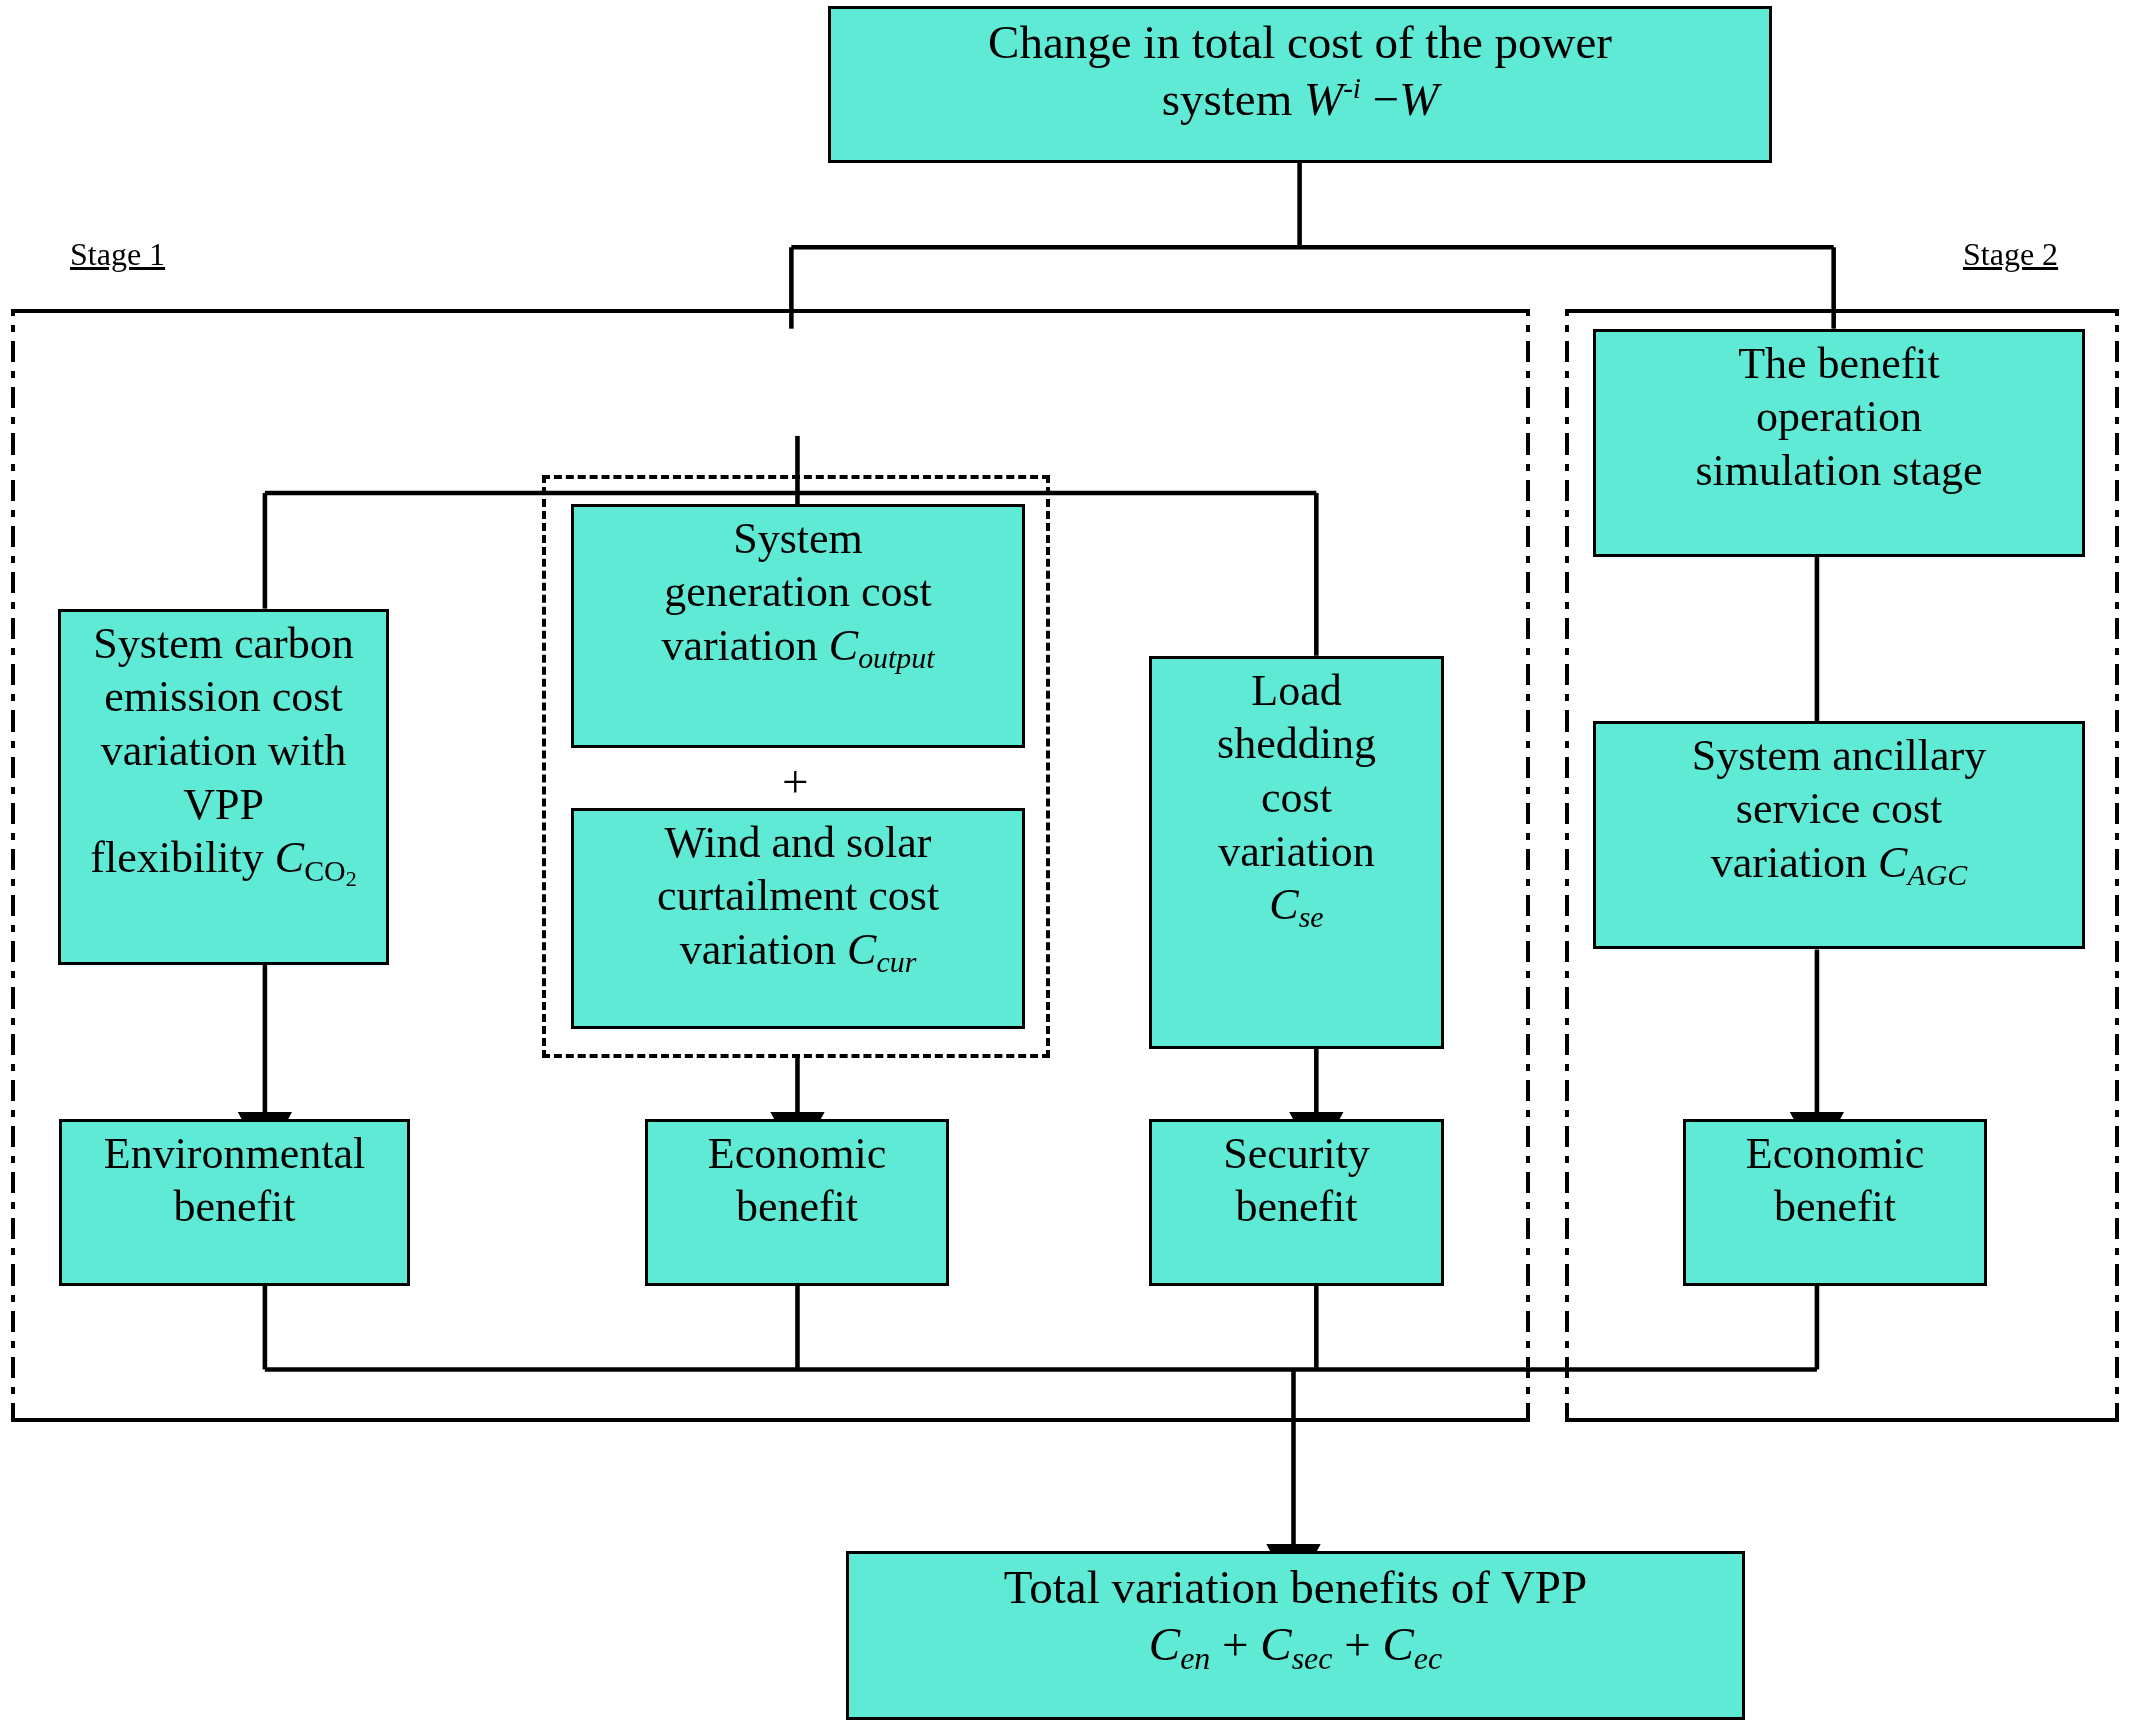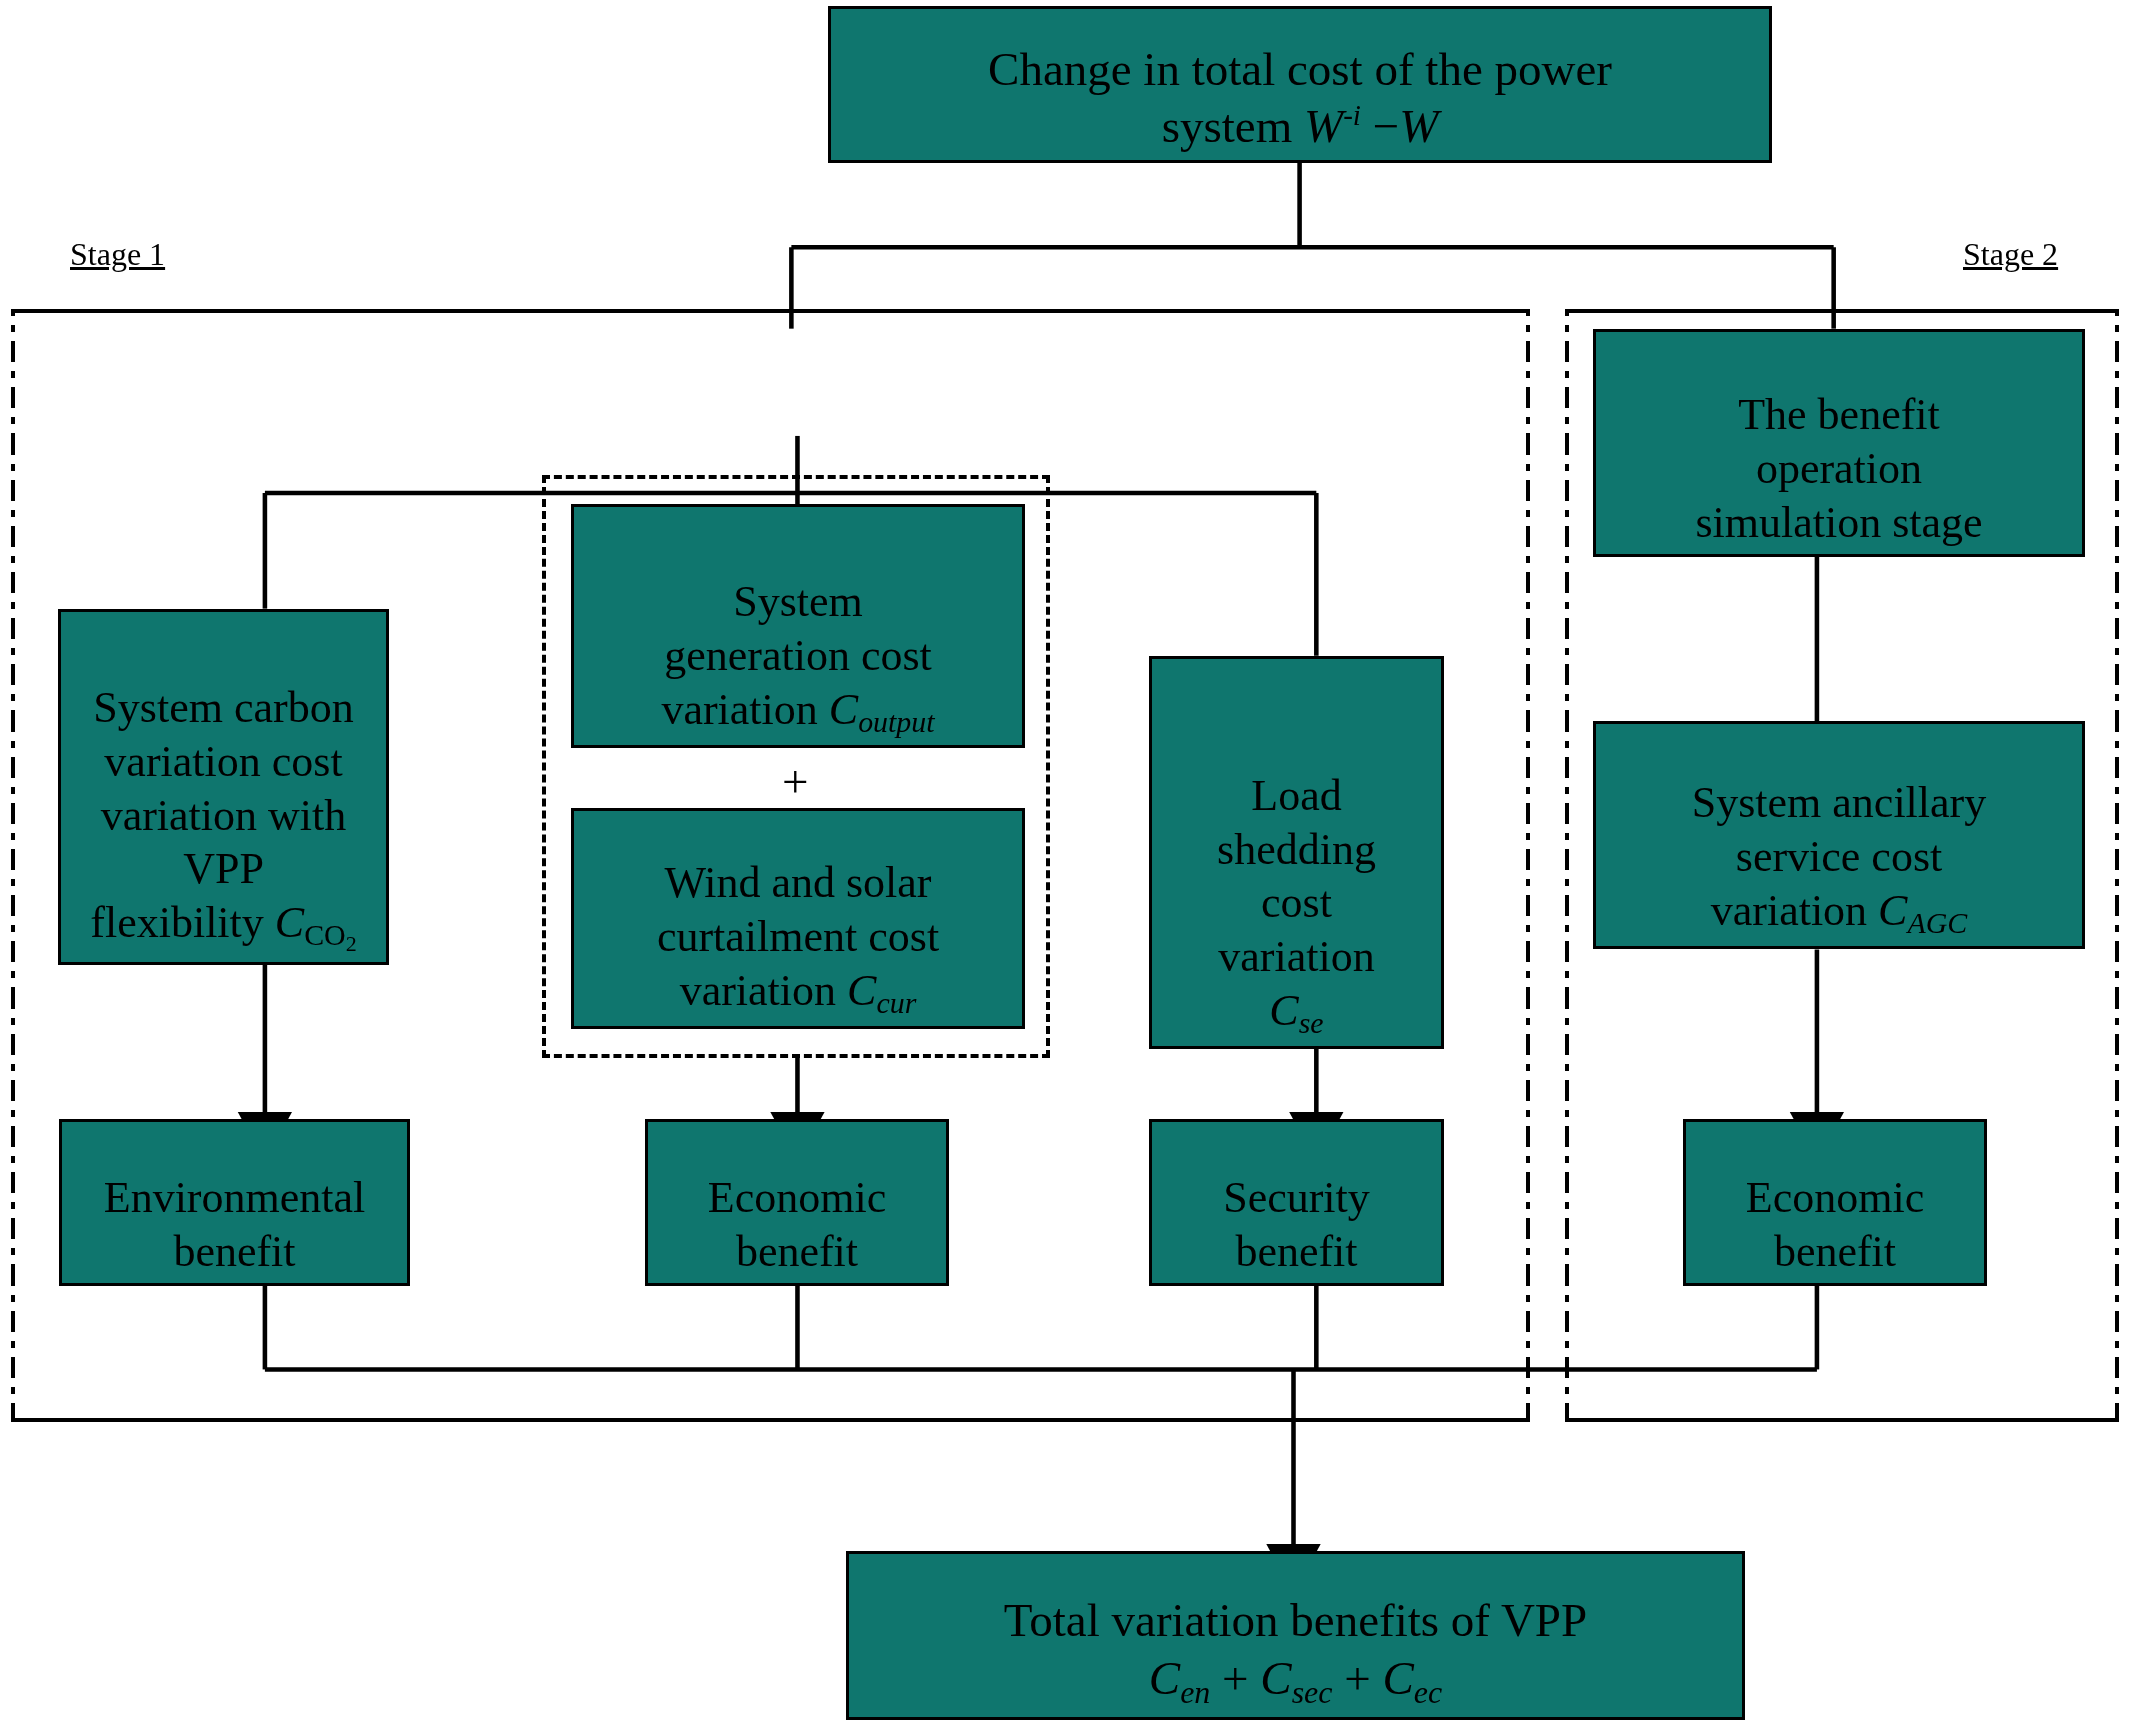--- a/index.html
+++ b/index.html
@@ -11,23 +11,23 @@
     font-family:"Liberation Serif","DejaVu Serif",serif;
     color:#000000;
     overflow:hidden;
   }
   #wires{position:absolute;left:0;top:0;width:2129px;height:1727px;pointer-events:none;}
 
   .box{
     position:absolute;
     box-sizing:border-box;
     border:3.8px solid #000;
-    background:#0f766e;
+    background:#5eead4;
     display:flex;
-    align-items:flex-end;
+    align-items:flex-start;
     justify-content:center;
     text-align:center;
     line-height:1.22;
     padding:4.6px 7.6px;
   }
   .box .txt{display:block;width:100%;}
 
   .dashbox{
     position:absolute;
     box-sizing:border-box;
@@ -128,21 +128,21 @@
     <span class="txt f58">
       <span>The benefit</span><br>
       <span>operation</span><br>
       <span>simulation stage</span>
     </span>
   </div>
 
   <div class="box" style="left:58px;top:609px;width:331px;height:356px;">
     <span class="txt f58">
       <span>System carbon</span><br>
-      <span>variation cost</span><br>
+      <span>emission cost</span><br>
       <span>variation with</span><br>
       <span>VPP</span><br>
       <span>flexibility </span><i class="v">C</i><span class="subr">CO</span><span class="subr" style="font-size:0.5em;vertical-align:-0.62em">2</span>
     </span>
   </div>
 
   <div class="dashbox" style="left:542px;top:475px;width:508px;height:583px;"></div>
 
   <div class="box" style="left:571px;top:504px;width:454px;height:244px;">
     <span class="txt f58">

